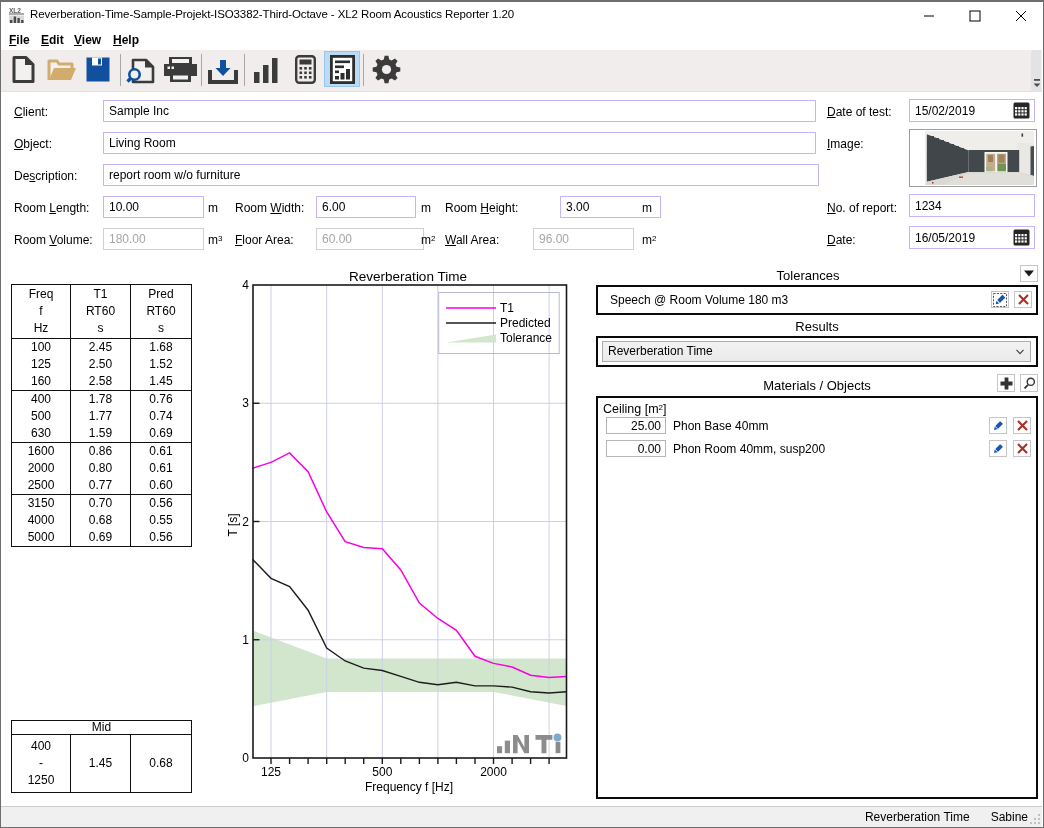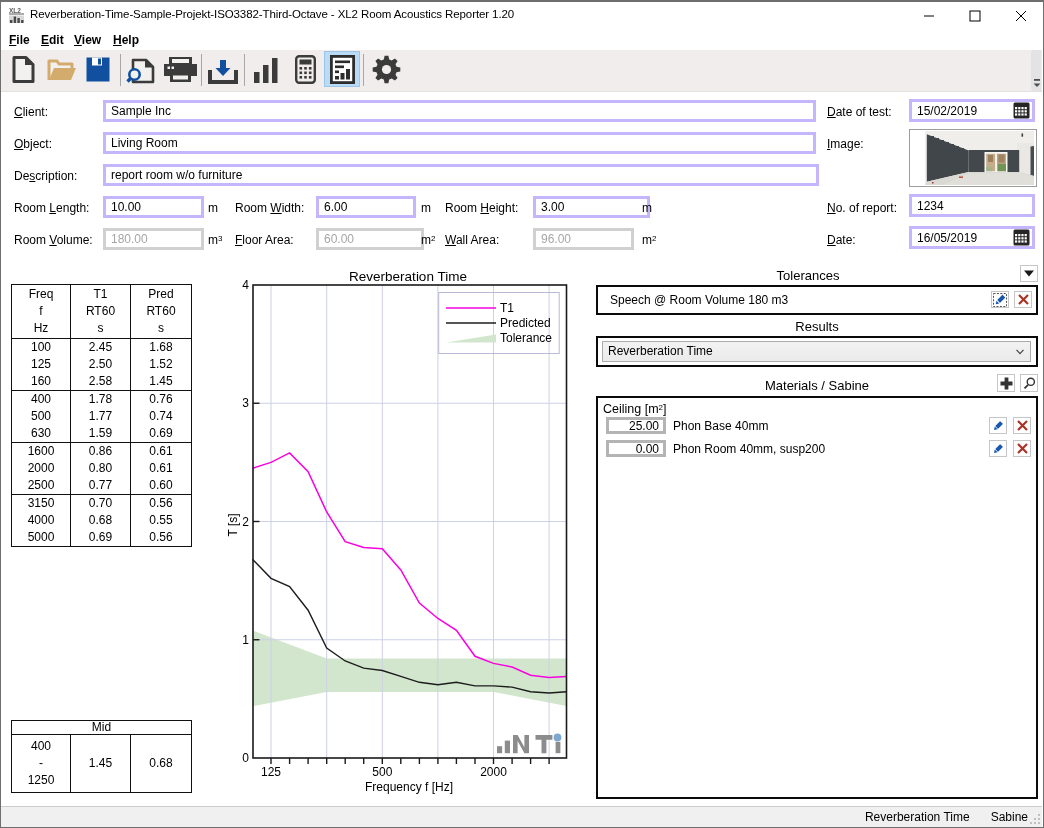--- a/index.html
+++ b/index.html
@@ -12,21 +12,21 @@
 #apptitle{left:30px;top:8px;font-size:11.5px;white-space:nowrap;letter-spacing:-0.1px;}
 
 #menubar{left:1px;top:30px;width:1041px;height:20px;background:#fff;}
 .menu{position:absolute;top:33px;font-size:12px;font-weight:bold;}
 .menu u{text-decoration:underline;}
 
 #toolbar{left:1px;top:50px;width:1041px;height:41px;background:#f0edec;border-bottom:1px solid #e3e1e0;}
 .tsep{position:absolute;top:4px;width:1px;height:32px;background:#a9a7a6;}
 
 .lbl{position:absolute;font-size:12px;white-space:nowrap;}
-.tb{position:absolute;border:3px solid #c4b5fd;background:#fff;font-size:12px;
+.tb{position:absolute;border:1px solid #c4b5fd;background:#fff;font-size:12px;
    padding:0 0 0 5px;display:flex;align-items:center;box-sizing:border-box;white-space:nowrap;}
 .tb.dis{border-color:#d0d0d0;color:#a6a6a6;}
 .unit{position:absolute;font-size:12px;}
 sup{font-size:8px;vertical-align:3px;}
 
 table.dt{border-collapse:collapse;position:absolute;table-layout:fixed;}
 table.dt td{border:1px solid #101010;text-align:center;font-size:12px;padding:0;line-height:17px;}
 
 .paneltitle{position:absolute;font-size:13px;text-align:center;width:442px;left:596px;}
 .blackbox{position:absolute;left:596px;width:442px;border:2px solid #0a0a0a;box-sizing:border-box;background:#fff;}
@@ -173,21 +173,21 @@
   <rect x="7" y="51" width="1.5" height="1.5" fill="#a03327"></rect>
   <rect x="96.5" y="2.5" width="1.6" height="3.2" fill="#3c3c3c"></rect>
 </svg>
 <div class="lbl" style="left:14px;top:201px">Room <u>L</u>ength:</div>
 <div class="tb" style="left:103px;top:196px;width:101px;height:22px">10.00</div>
 <div class="unit" style="left:208px;top:201px">m</div>
 <div class="lbl" style="left:235px;top:201px">Room <u>W</u>idth:</div>
 <div class="tb" style="left:316px;top:196px;width:100px;height:22px">6.00</div>
 <div class="unit" style="left:421px;top:201px">m</div>
 <div class="lbl" style="left:445px;top:201px">Room <u>H</u>eight:</div>
-<div class="tb" style="left:533px;top:196px;width:117px;height:22px">3.00</div>
+<div class="tb" style="left:560px;top:196px;width:101px;height:22px">3.00</div>
 <div class="unit" style="left:642px;top:201px">m</div>
 <div class="lbl" style="left:827px;top:201px"><u>N</u>o. of report:</div>
 <div class="tb" style="left:909px;top:194px;width:126px;height:23px">1234</div>
 <div class="lbl" style="left:14px;top:233px">Room <u>V</u>olume:</div>
 <div class="tb dis" style="left:103px;top:228px;width:101px;height:22px">180.00</div>
 <div class="unit" style="left:208px;top:233px">m<sup>3</sup></div>
 <div class="lbl" style="left:235px;top:233px"><u>F</u>loor Area:</div>
 <div class="tb dis" style="left:316px;top:228px;width:108px;height:22px">60.00</div>
 <div class="unit" style="left:421px;top:233px">m<sup>2</sup></div>
 <div class="lbl" style="left:445px;top:233px"><u>W</u>all Area:</div>
@@ -381,21 +381,21 @@
   </svg>
 </div>
 <div class="paneltitle" style="top:319px">Results</div>
 <div class="blackbox" style="top:336px;height:31px"></div>
 <div class="abs" style="left:602px;top:340.5px;width:429px;height:21px;border:1px solid #acacac;background:linear-gradient(#f2f2f2,#ebebeb);box-sizing:border-box;display:flex;align-items:center;">
   <span style="padding-left:5px;font-size:12px">Reverberation Time</span>
   <svg style="position:absolute;right:6px;top:7px" width="8" height="6" viewBox="0 0 8 6">
       <path d="M0.5 0.8 L4 4.6 L7.5 0.8" fill="none" stroke="#444" stroke-width="1.2"></path>
     </svg>
 </div>
-<div class="paneltitle" style="top:378px">Materials / Sabine</div>
+<div class="paneltitle" style="top:378px">Materials / Objects</div>
 <div class="sqbtn" style="left:997px;top:374px;width:18px;height:18px">
   <svg width="13" height="13" viewBox="0 0 13 13">
       <path d="M4.6 0.5 h3.8 v4.1 h4.1 v3.8 h-4.1 v4.1 h-3.8 v-4.1 h-4.1 v-3.8 h4.1 z" fill="#333"></path>
     </svg>
 </div>
 <div class="sqbtn" style="left:1020px;top:374px;width:18px;height:18px">
   <svg width="13" height="13" viewBox="0 0 13 13">
     <circle cx="7.8" cy="4.8" r="3.6" fill="none" stroke="#333" stroke-width="1.4"></circle>
     <line x1="5" y1="7.8" x2="1.5" y2="11.3" stroke="#333" stroke-width="1.8"></line>
   </svg>

